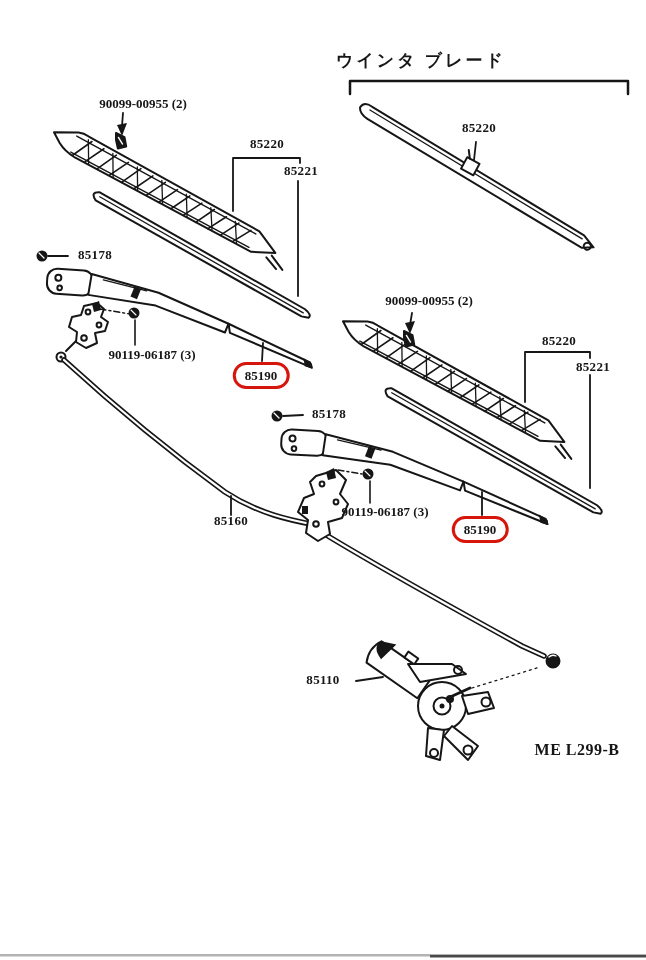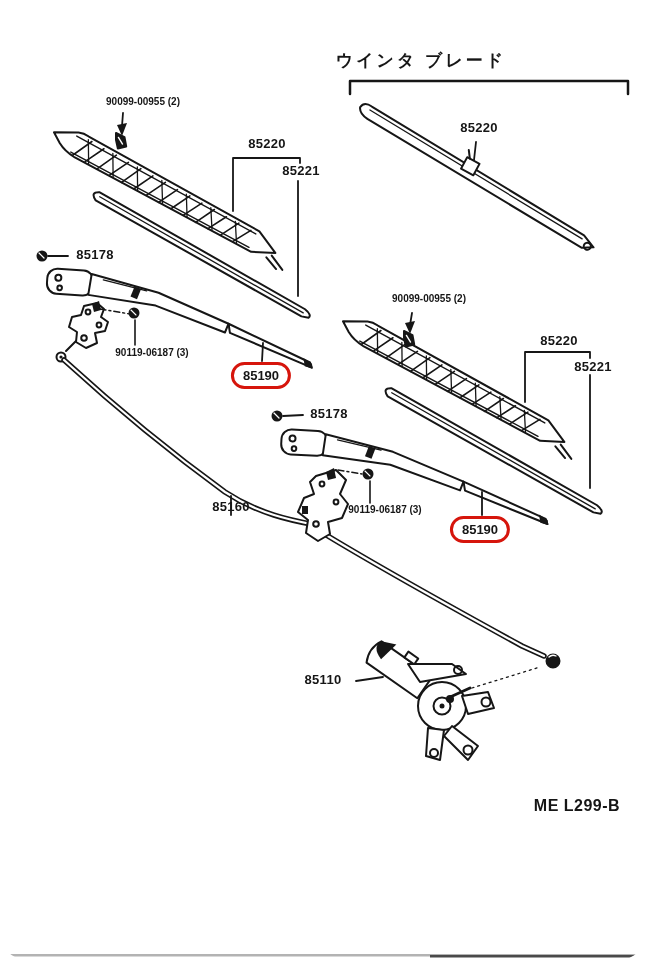--- a/index.html
+++ b/index.html
@@ -4,36 +4,35 @@
 <style>
   :root{
     --ink:#161616;
     --hl:#d6150c;
   }
   html,body{margin:0;padding:0;background:#ffffff;}
   #page{
     position:relative;
     width:646px;height:960px;
     background:#ffffff;
-    font-family:Liberation Sans, sans-serif;
+    font-family:Liberation Serif, serif;
     overflow:hidden;
-    border-radius:27px;
   }
   svg{position:absolute;left:0;top:0;}
   .lbl{
     position:absolute;
     transform:translateX(-50%);
     color:var(--ink);
     font-weight:bold;
     font-size:13px;
     letter-spacing:0.3px;
     white-space:nowrap;
     line-height:1;
   }
-  .lbl.small{font-size:10px;letter-spacing:0px;}
+  .lbl.small{font-size:13px;letter-spacing:0px;}
   .lbl.jp{font-size:17px;letter-spacing:3px;}
   .lbl.code{font-size:16px;letter-spacing:0.5px;}
   .hl-oval{
     position:absolute;
     transform:translateX(-50%);
     border:3.5px solid var(--hl);
     border-radius:20px;
     padding:3px 9px 2px 9px;
     background:transparent;
     color:var(--ink);
@@ -204,17 +203,17 @@
   <div class="lbl small" style="left:429px;top:294px;">90099-00955 (2)</div>
   <div class="lbl" style="left:559px;top:334px;">85220</div>
   <div class="lbl" style="left:593px;top:360px;">85221</div>
   <div class="lbl" style="left:329px;top:407px;">85178</div>
   <div class="lbl small" style="left:385px;top:505px;">90119-06187 (3)</div>
 
   <div class="hl-oval" style="left:480px;top:516px;">
     <span>85190</span>
   </div>
 
-  <div class="lbl" style="left:231px;top:500px;">85160</div>
+  <div class="lbl" style="left:231px;top:514px;">85160</div>
   <div class="lbl" style="left:323px;top:673px;">85110</div>
-  <div class="lbl code" style="left:577px;top:798px;">ME L299-B</div>
+  <div class="lbl code" style="left:577px;top:742px;">ME L299-B</div>
 
 </div>
 
 </body></html>

